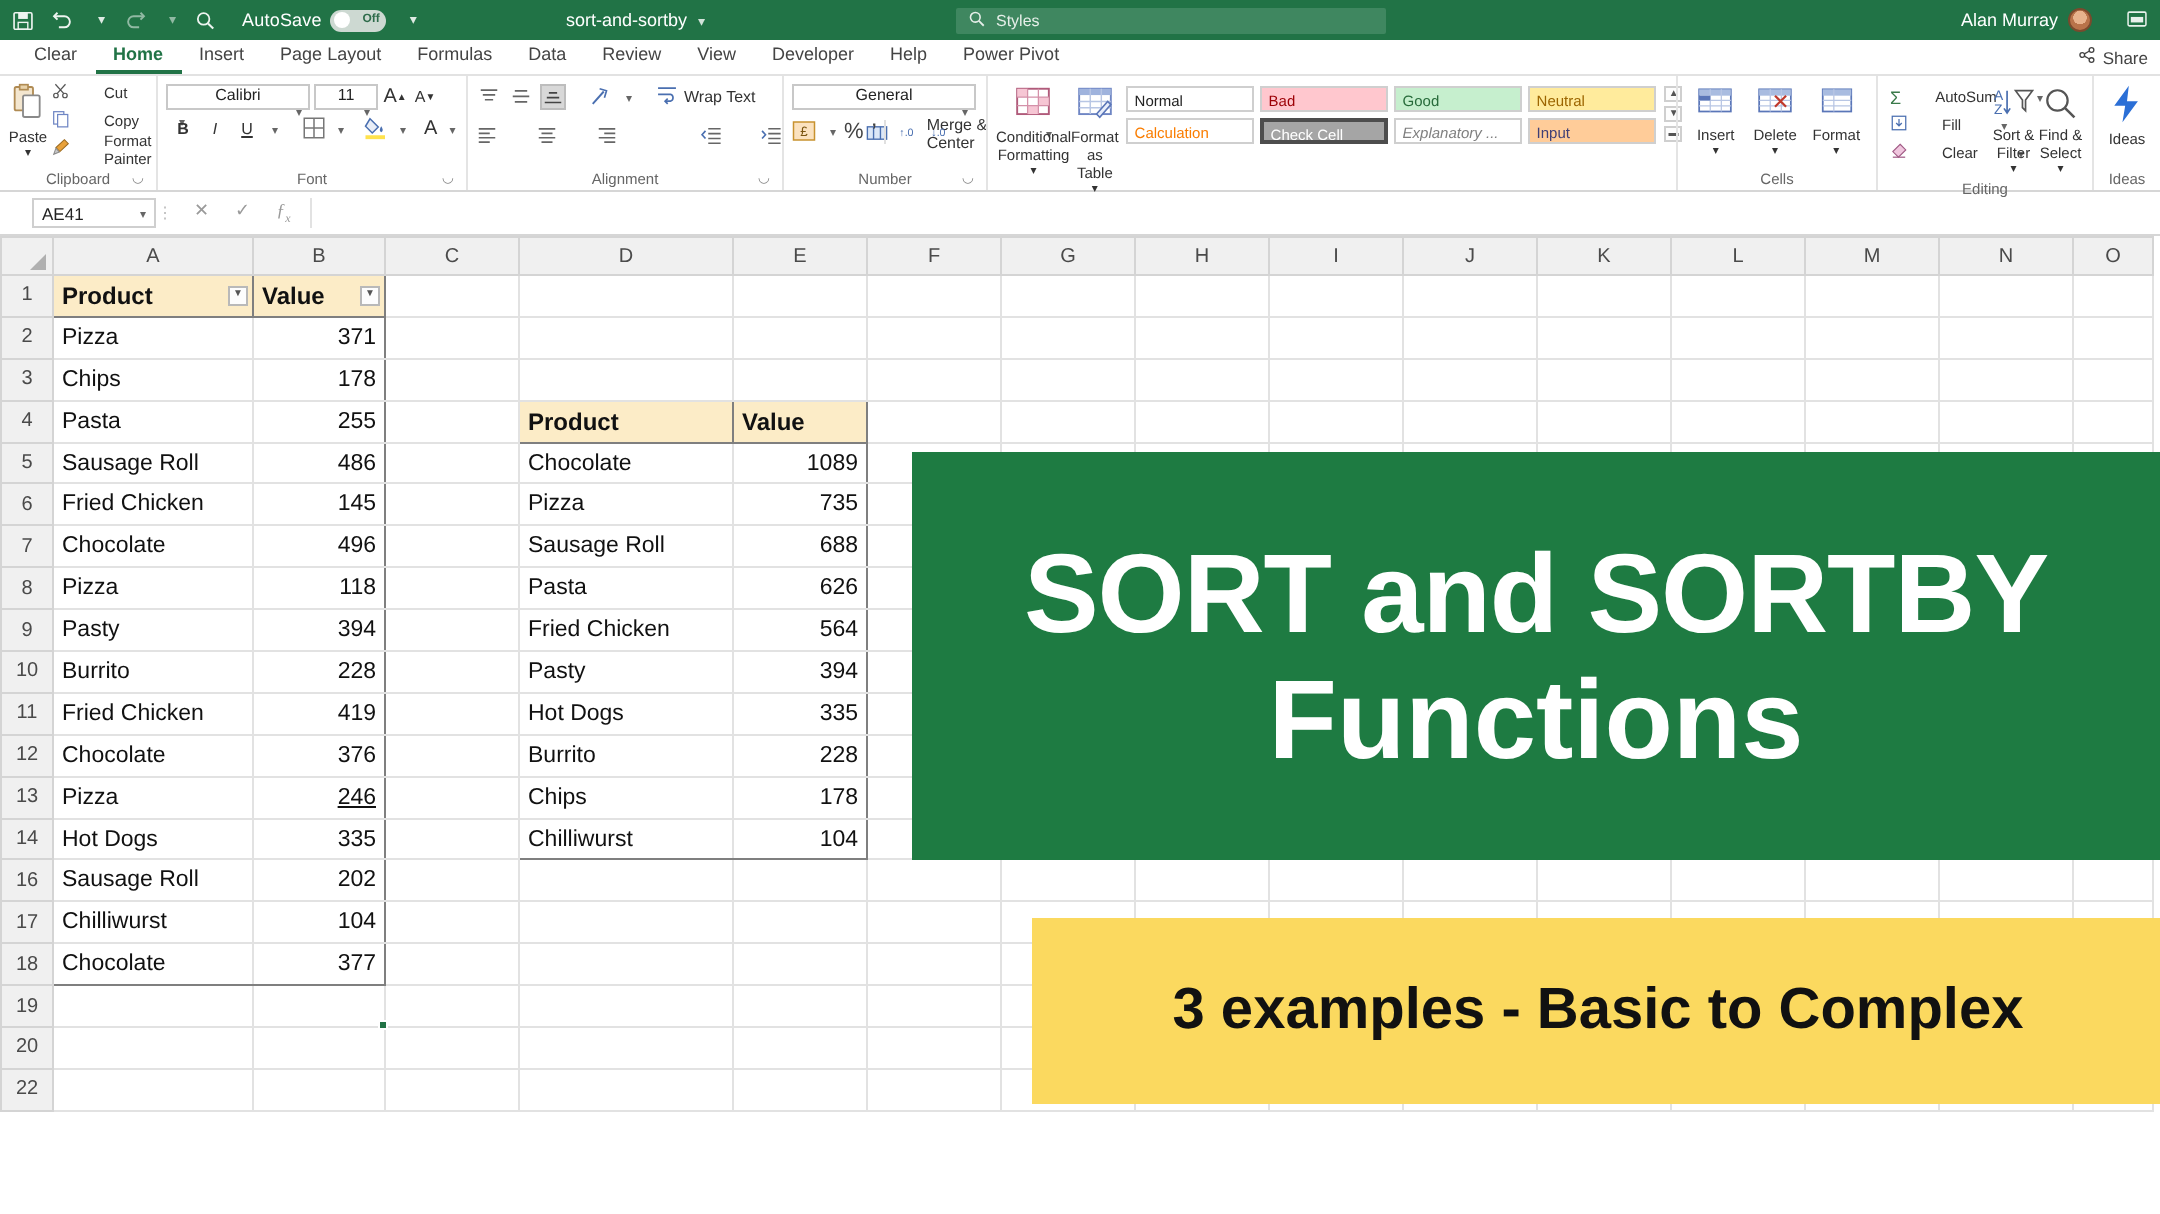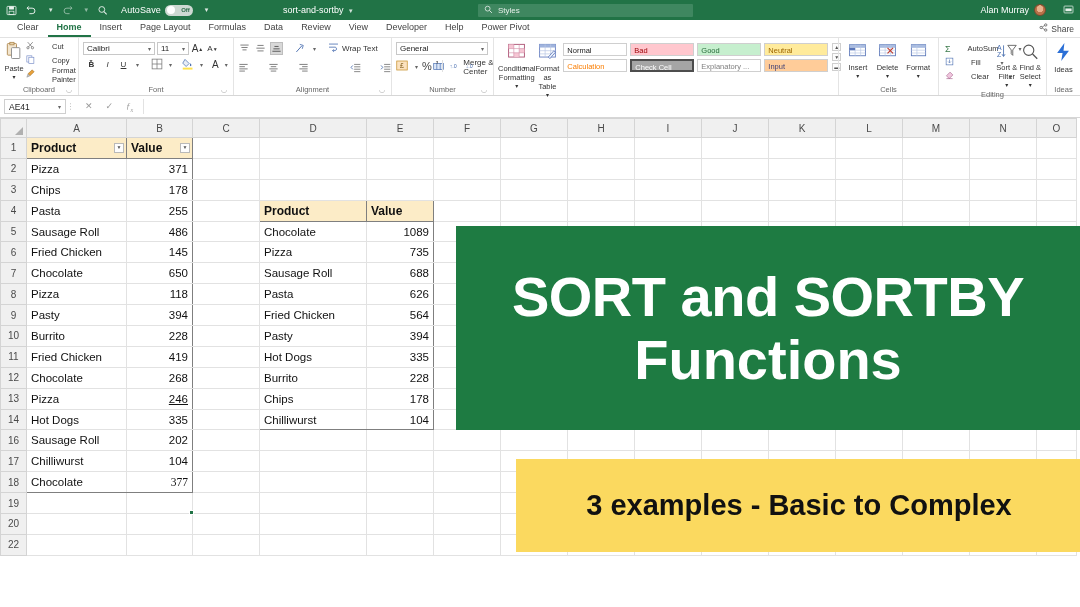--- a/index.html
+++ b/index.html
@@ -86,58 +86,58 @@
     display: flex; flex-direction: column; align-items: center; justify-content: flex-start;
     width: 34px; padding-top: 1px; font-size: 7.5px; color: #333; line-height: 9px;
     text-align: center;
   }
   .bigbtn .ic { margin-bottom: 1px; }
   .smallrow { display: flex; align-items: center; gap: 17px; height: 13px; font-size: 7.5px; }
   .col-small { display: flex; flex-direction: column; justify-content: center; gap: 1px; padding-left: 2px; }
 
   .inputish {
     border: 1px solid #c8c8c8; background: #fff; height: 13px; display: flex;
-    align-items: center; padding: 0 3px; font-size: 8px; color: #222;
+    align-items: center; padding: 0 3px; font-size: 8px; color: #222; flex-direction: column;
   }
   .caret { font-size: 6px; color: #666; margin-left: auto; padding-left: 3px; }
   .sqbtn {
     width: 13px; height: 13px; display: flex; align-items: center; justify-content: center;
     font-size: 8px; color: #333;
   }
   .sqbtn.sel { background: #d8d8d8; border: 1px solid #bdbdbd; }
 
   
   .stylecell {
     width: 64px; height: 13px; font-size: 7.5px; line-height: 13px; padding: 0 3px;
     border: 1px solid #cfcfcf; overflow: hidden; white-space: nowrap;
   }
   .sg-normal { background:#fff; color:#222; }
   .sg-bad    { background:#ffc7ce; color:#9c0006; }
   .sg-good   { background:#c6efce; color:#276b3a; }
   .sg-neutral{ background:#ffeb9c; color:#9c6500; }
   .sg-calc   { background:#fff; color:#fa7d00; }
   .sg-check  { background:#a5a5a5; color:#fff; border:2px solid #4d4d4d; }
-  .sg-expl   { background:#fff; color:#7f7f7f; }
+  .sg-expl   { background:#fff; color:#7f7f7f; font-style: italic; }
   .sg-input  { background:#ffcc99; color:#3f3f76; }
   .gallery-scroll {
     display: flex; flex-direction: column; justify-content: space-between;
     margin-left: 2px; height: 28px;
   }
   .gsbtn {
     width: 9px; height: 8px; border: 1px solid #cfcfcf; background:#fdfdfd;
     font-size: 5px; line-height: 6px; text-align: center; color:#555;
   }
 
   
   .formulabar {
     height: 22px; background: #fff; display: flex; align-items: center;
     border-bottom: 1px solid #d6d6d6; font-size: 9px;
   }
   .namebox {
-    width: 62px; height: 15px; margin-left: 4px; border: 1px solid #cfcfcf;
+    width: 62px; height: 15px; margin-left: 16px; border: 1px solid #cfcfcf;
     display: flex; align-items: center; padding: 0 4px; font-size: 8.5px; color: #222;
     background: #fff;
   }
   .fb-sep { width: 9px; text-align:center; color:#bbb; font-size:8px; }
   .fb-btns { display: flex; gap: 13px; padding: 0 10px; color: #9a9a9a; font-size: 9px; }
   .fb-input { flex: 1; height: 15px; border-left: 1px solid #e2e2e2; }
 
   
   .gridwrap { position: relative; height: 467px; background: #fff; overflow: hidden; }
   table.sheet { border-collapse: collapse; table-layout: fixed; }
@@ -813,21 +813,21 @@
             <td class="cell" style="width: 67px;"></td>
             <td class="cell" style="width: 67px;"></td>
             <td class="cell" style="width: 67px;"></td>
             <td class="cell" style="width: 67px;"></td>
             <td class="cell" style="width: 67px;"></td>
             <td class="cell" style="width: 40px;"></td>
           </tr>
           <tr>
             <td class="rowhdr">7</td>
             <td class="cell tbordL" style="width: 100px;">Chocolate</td>
-            <td class="cell num tbordR" style="width: 66px;">650</td>
+            <td class="cell num tbordR" style="width: 66px;">496</td>
             <td class="cell" style="width: 67px;"></td>
             <td class="cell tbordL" style="width: 107px;">Sausage Roll</td>
             <td class="cell num tbordR" style="width: 67px;">688</td>
             <td class="cell" style="width: 67px;"></td>
             <td class="cell" style="width: 67px;"></td>
             <td class="cell" style="width: 67px;"></td>
             <td class="cell" style="width: 67px;"></td>
             <td class="cell" style="width: 67px;"></td>
             <td class="cell" style="width: 67px;"></td>
             <td class="cell" style="width: 67px;"></td>
@@ -903,21 +903,21 @@
             <td class="cell" style="width: 67px;"></td>
             <td class="cell" style="width: 67px;"></td>
             <td class="cell" style="width: 67px;"></td>
             <td class="cell" style="width: 67px;"></td>
             <td class="cell" style="width: 67px;"></td>
             <td class="cell" style="width: 40px;"></td>
           </tr>
           <tr>
             <td class="rowhdr">12</td>
             <td class="cell tbordL" style="width: 100px;">Chocolate</td>
-            <td class="cell num tbordR" style="width: 66px;">268</td>
+            <td class="cell num tbordR" style="width: 66px;">376</td>
             <td class="cell" style="width: 67px;"></td>
             <td class="cell tbordL" style="width: 107px;">Burrito</td>
             <td class="cell num tbordR" style="width: 67px;">228</td>
             <td class="cell" style="width: 67px;"></td>
             <td class="cell" style="width: 67px;"></td>
             <td class="cell" style="width: 67px;"></td>
             <td class="cell" style="width: 67px;"></td>
             <td class="cell" style="width: 67px;"></td>
             <td class="cell" style="width: 67px;"></td>
             <td class="cell" style="width: 67px;"></td>
@@ -993,21 +993,21 @@
             <td class="cell" style="width: 67px;"></td>
             <td class="cell" style="width: 67px;"></td>
             <td class="cell" style="width: 67px;"></td>
             <td class="cell" style="width: 67px;"></td>
             <td class="cell" style="width: 67px;"></td>
             <td class="cell" style="width: 40px;"></td>
           </tr>
           <tr>
             <td class="rowhdr">18</td>
             <td class="cell tbordL tbordB" style="width: 100px;">Chocolate</td>
-            <td class="cell num tbordR tbordB" style="width: 66px; font-family: Liberation Serif, serif;">377</td>
+            <td class="cell num tbordR tbordB" style="width: 66px;">377</td>
             <td class="cell" style="width: 67px;"></td>
             <td class="cell" style="width: 107px;"></td>
             <td class="cell" style="width: 67px;"></td>
             <td class="cell" style="width: 67px;"></td>
             <td class="cell" style="width: 67px;"></td>
             <td class="cell" style="width: 67px;"></td>
             <td class="cell" style="width: 67px;"></td>
             <td class="cell" style="width: 67px;"></td>
             <td class="cell" style="width: 67px;"></td>
             <td class="cell" style="width: 67px;"></td>

